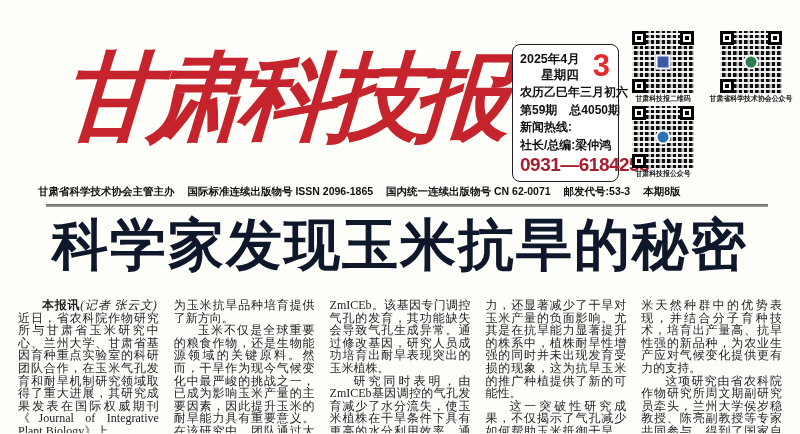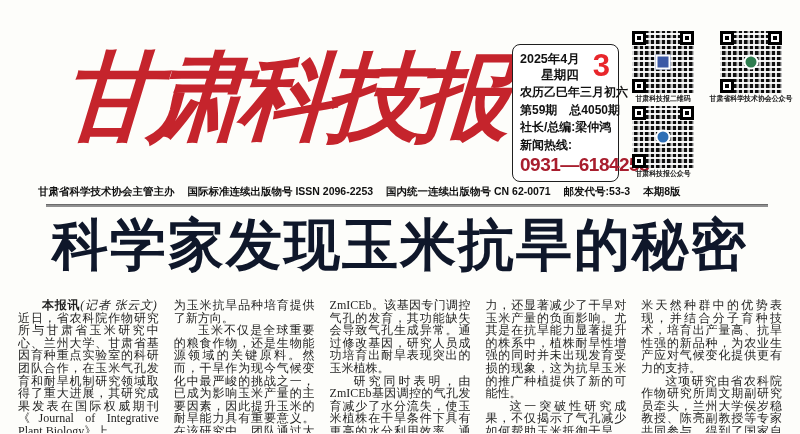--- a/index.html
+++ b/index.html
@@ -130,22 +130,22 @@
   <div class="date-box">
     <div class="db-top">
       <div class="db-date">
         <span>2025年4月</span>
         <span class="db-weekday">星期四</span>
       </div>
       <span class="db-day">3</span>
     </div>
     <div>农历乙巳年三月初六</div>
     <div>第59期　总4050期</div>
+    <div>新闻热线:</div>
     <div>社长/总编:梁仲鸿</div>
-    <div>新闻热线:</div>
     <div class="db-phone">0931—6184253</div>
   </div>
 
   <div class="qr-grid">
     <figure class="qr-cell">
       <div class="qr">
         <i class="finder f-tl"></i>
         <i class="finder f-tr"></i>
         <i class="finder f-bl"></i>
         <span class="qr-logo"></span>
@@ -167,21 +167,21 @@
         <i class="finder f-tr"></i>
         <i class="finder f-bl"></i>
         <span class="qr-logo"></span>
       </div>
       <figcaption class="qr-label">甘肃科技报公众号</figcaption>
     </figure>
   </div>
 
   <div class="pub-line">
     <span>甘肃省科学技术协会主管主办</span>
-    <span>国际标准连续出版物号 ISSN 2096-2253</span>
+    <span>国际标准连续出版物号 ISSN 2096-1865</span>
     <span>国内统一连续出版物号 CN 62-0071</span>
     <span>邮发代号:53-3</span>
     <span>本期8版</span>
   </div>
 
   <div class="rule"></div>
 
   <h2 class="headline">科学家发现玉米抗旱的秘密</h2>
 
   <div class="body-cols">

